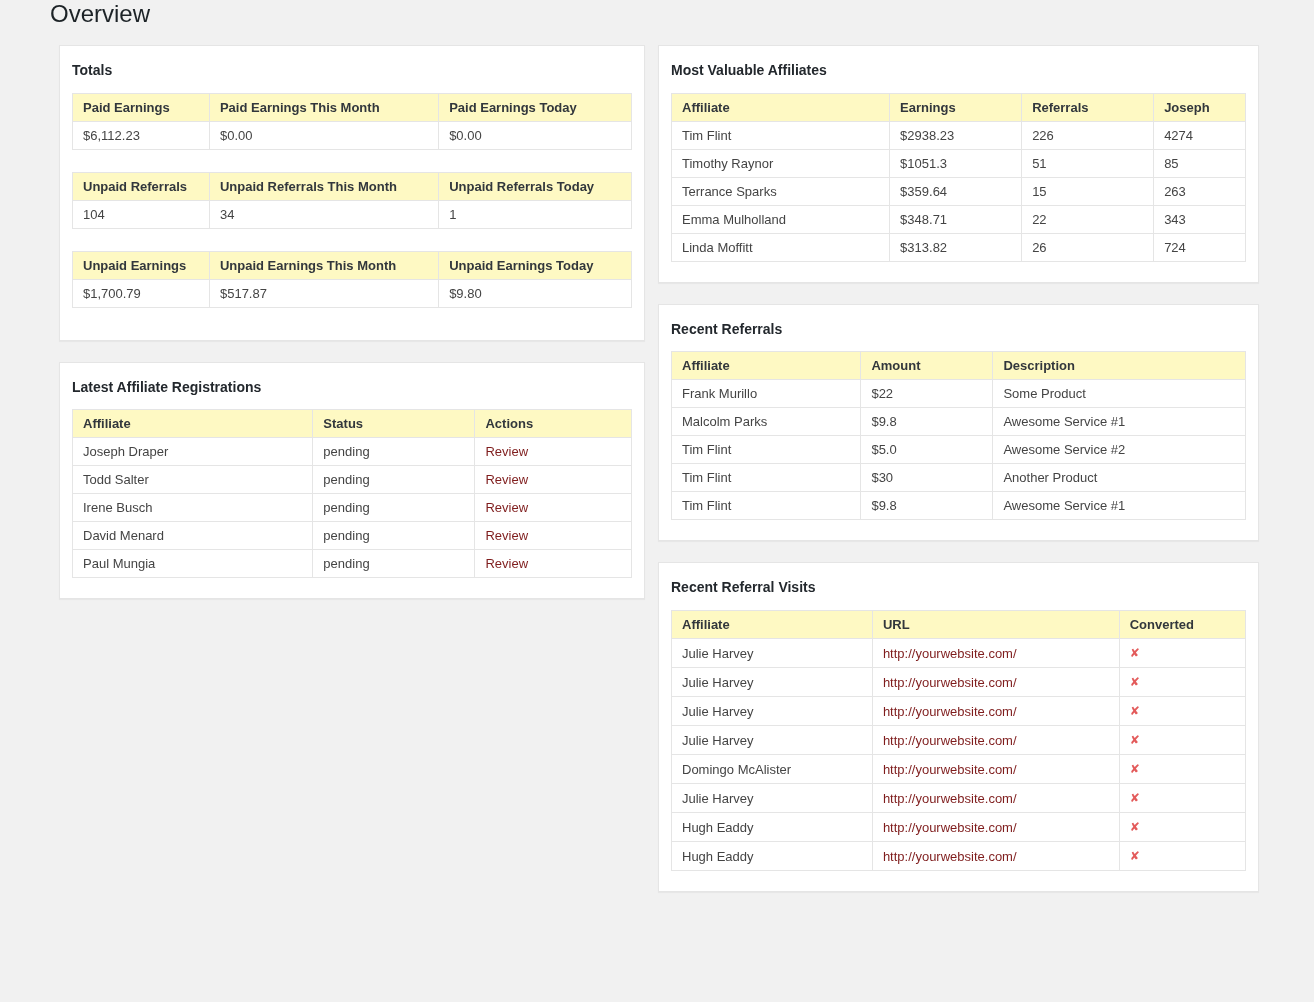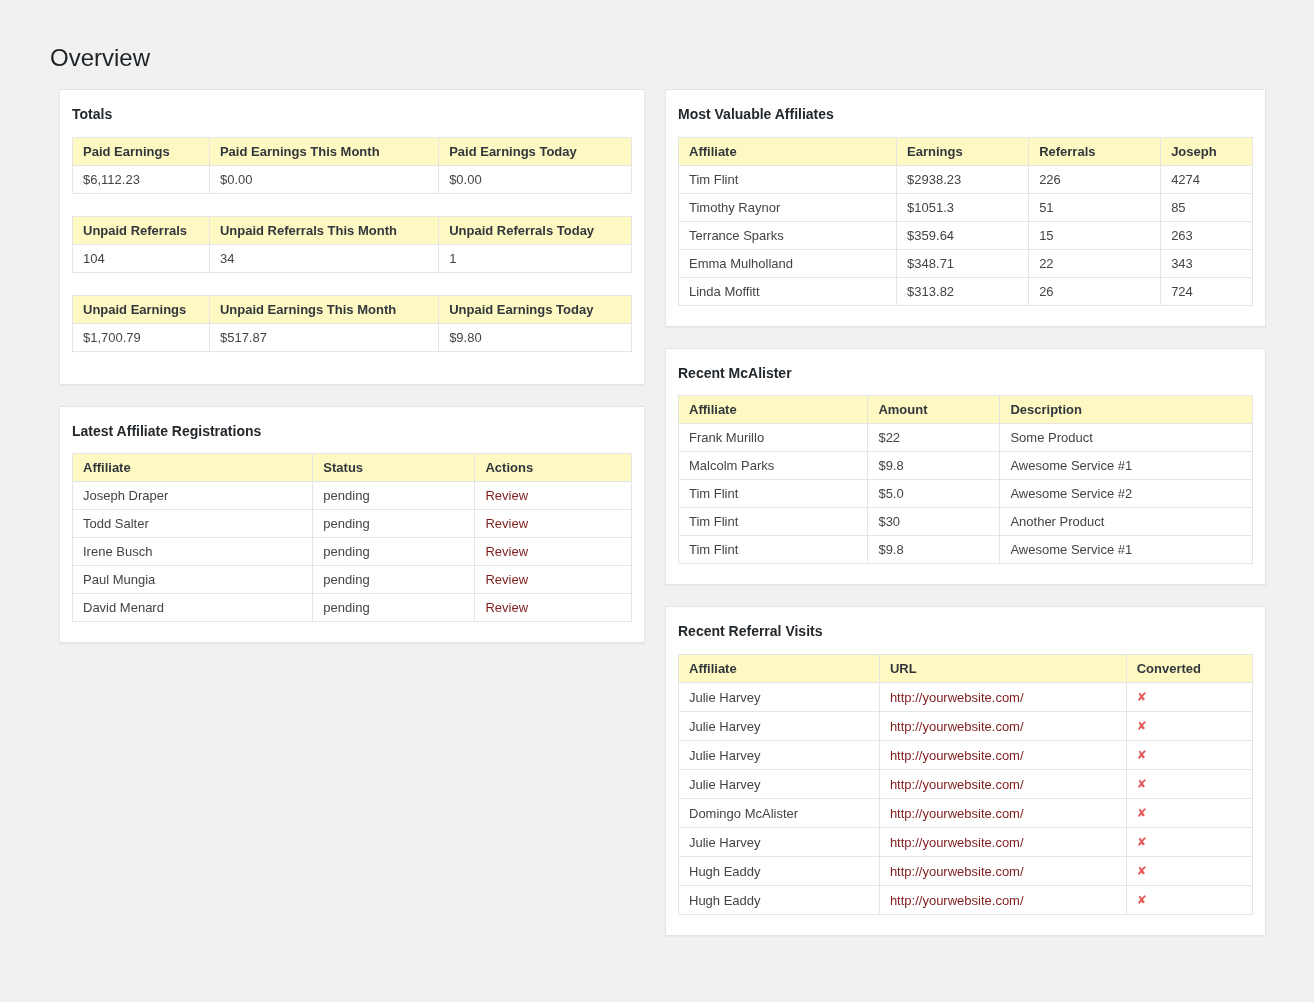--- a/index.html
+++ b/index.html
@@ -4,29 +4,29 @@
 <style>
   * { box-sizing: border-box; }
   html, body { margin: 0; padding: 0; }
   body {
     width: 1314px;
     height: 1002px;
     background: #f1f1f1;
     font-family: "Liberation Sans", "DejaVu Sans", sans-serif;
     color: #444;
   }
-  .wrap { width: 1203px; margin-left: 59px; padding-top: 44px; }
+  .wrap { width: 1203px; margin-left: 59px; }
   h1.page-title {
     font-size: 24px;
     font-weight: 400;
     color: #1d2327;
     margin: 0 0 16px -9px;
     line-height: 1.2;
   }
-  .columns { display: flex; gap: 20px; align-items: flex-start; }
+  .columns { display: flex; gap: 13px; align-items: flex-start; }
   .col-left  { width: 586px; flex: 0 0 586px; }
   .col-right { width: 601px; flex: 0 0 601px; }
   .panel {
     background: #fff;
     border: 1px solid #e5e5e5;
     box-shadow: 0 1px 1px rgba(0,0,0,0.04);
     margin-bottom: 21px;
     padding-bottom: 20px;
   }
   .panel h2 {
@@ -174,26 +174,26 @@
               <td>Todd Salter</td>
               <td>pending</td>
               <td><a class="link">Review</a></td>
             </tr>
             <tr>
               <td>Irene Busch</td>
               <td>pending</td>
               <td><a class="link">Review</a></td>
             </tr>
             <tr>
+              <td>David Menard</td>
+              <td>pending</td>
+              <td><a class="link">Review</a></td>
+            </tr>
+            <tr>
               <td>Paul Mungia</td>
-              <td>pending</td>
-              <td><a class="link">Review</a></td>
-            </tr>
-            <tr>
-              <td>David Menard</td>
               <td>pending</td>
               <td><a class="link">Review</a></td>
             </tr>
           </tbody>
         </table>
       </div>
 
     </div>
 
     <div class="col-right">
@@ -244,21 +244,21 @@
               <td>Linda Moffitt</td>
               <td>$313.82</td>
               <td>26</td>
               <td>724</td>
             </tr>
           </tbody>
         </table>
       </div>
 
       <div class="panel">
-        <h2>Recent McAlister</h2>
+        <h2>Recent Referrals</h2>
         <table>
           <colgroup>
               <col style="width:33%">
               <col style="width:23%">
               <col>
             </colgroup>
           <thead>
               <tr>
             <th>Affiliate</th>
             <th>Amount</th>

